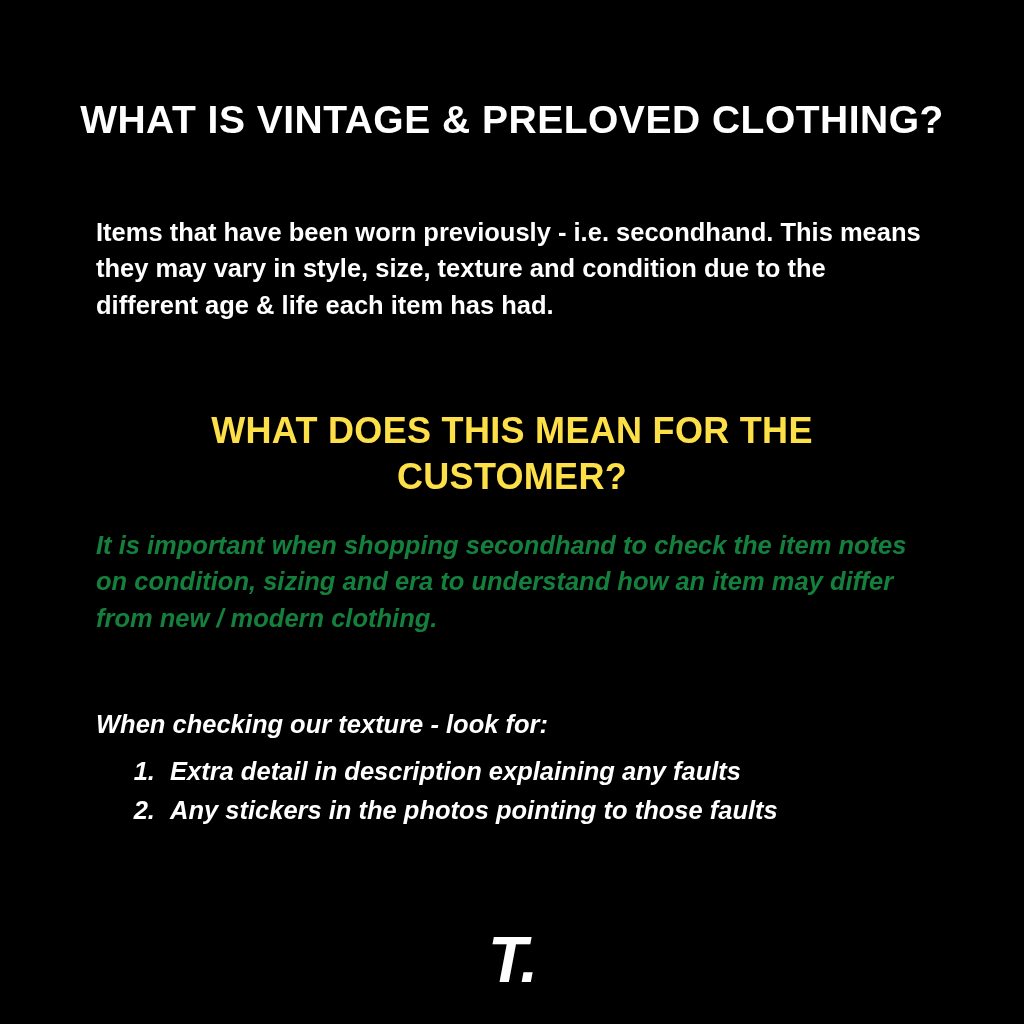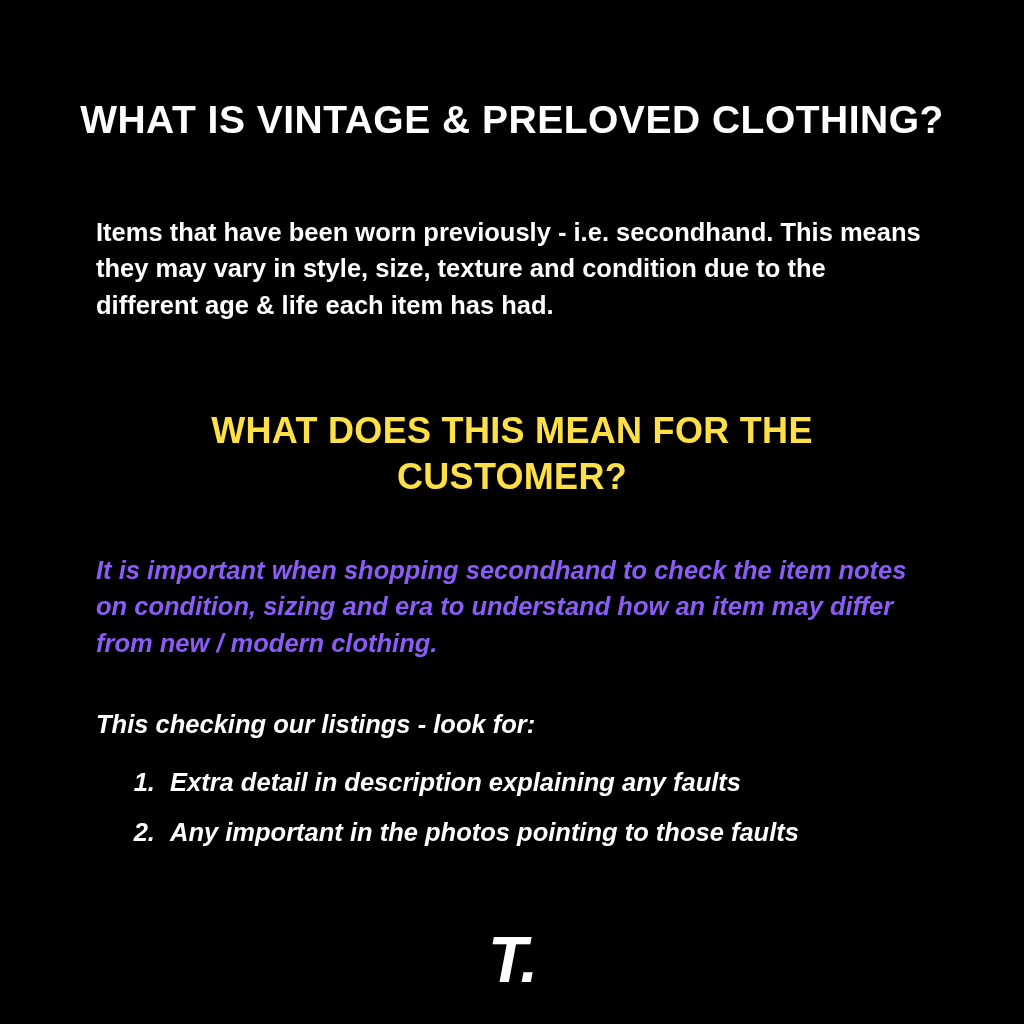--- a/index.html
+++ b/index.html
@@ -55,28 +55,28 @@
     text-align: center;
     font-size: 36px;
     font-weight: bold;
     letter-spacing: 0.3px;
     line-height: 1.27;
     color: #fde047;
   }
 
   .para-2 {
     position: absolute;
-    top: 526px;
+    top: 501px;
     left: 96px;
     width: 840px;
     font-size: 25.5px;
     font-weight: bold;
     font-style: italic;
     line-height: 1.45;
-    color: #8b5cf6;
+    color: #15803d;
   }
 
   .para-3 {
     position: absolute;
     top: 680px;
     left: 96px;
     width: 840px;
     font-size: 25.5px;
     font-weight: bold;
     font-style: italic;
@@ -92,21 +92,20 @@
     margin: 0;
     padding-left: 66px;
     font-size: 25.5px;
     font-weight: bold;
     font-style: italic;
     line-height: 1.52;
     color: #ffffff;
   }
   .list li {
     padding-left: 8px;
-    margin-top: 11px;
   }
 
   .logo {
     position: absolute;
     left: 0;
     top: 928px;
     width: 1024px;
     text-align: center;
     font-size: 64px;
     font-weight: bold;
@@ -122,22 +121,22 @@
 <div class="page">
 
   <h1 class="heading-1">WHAT IS VINTAGE &amp; PRELOVED CLOTHING?</h1>
 
   <p class="para-1">Items that have been worn previously - i.e. secondhand. This means they may vary in style, size, texture and condition due to the different age &amp; life each item has had.</p>
 
   <h2 class="heading-2">WHAT DOES THIS MEAN FOR THE CUSTOMER?</h2>
 
   <p class="para-2">It is important when shopping secondhand to check the item notes on condition, sizing and era to understand how an item may differ from new / modern clothing.</p>
 
-  <p class="para-3">This checking our listings - look for:</p>
+  <p class="para-3">When checking our texture - look for:</p>
 
   <ol class="list">
     <li>Extra detail in description explaining any faults</li>
-    <li>Any important in the photos pointing to those faults</li>
+    <li>Any stickers in the photos pointing to those faults</li>
   </ol>
 
   <div class="logo">T.</div>
 
 </div>
 
 </body></html>

